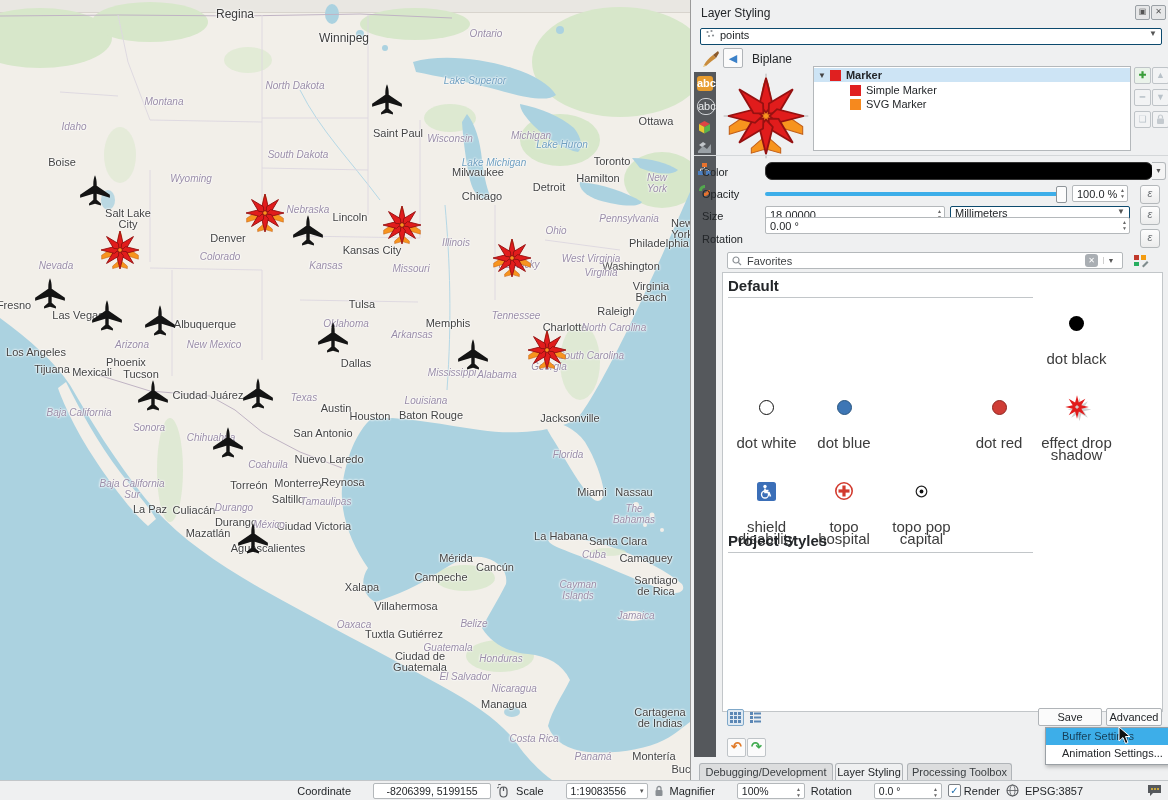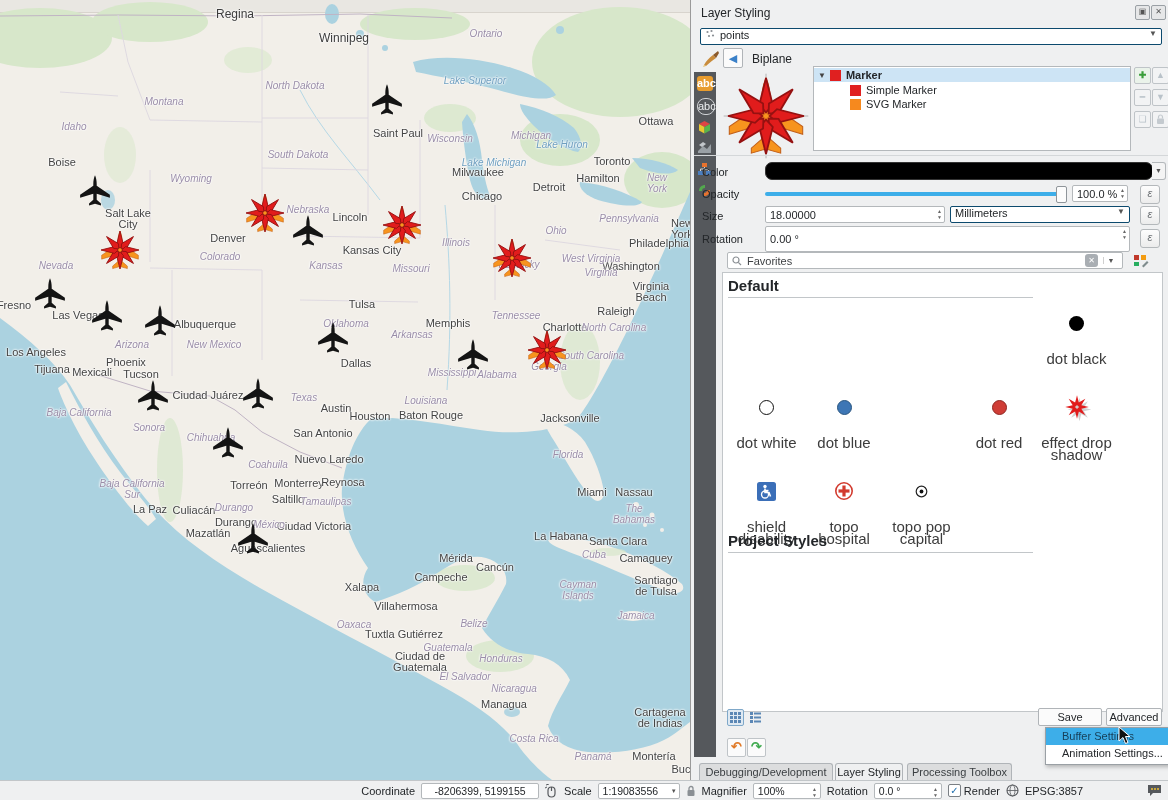--- a/index.html
+++ b/index.html
@@ -40,21 +40,21 @@
   .dotI{width:15px;height:15px;border-radius:50%;display:inline-block;}
   .menubox{position:absolute;left:351px;top:727px;width:124px;height:36px;background:#fff;border:1px solid #9aa0a5;box-shadow:1px 2px 4px rgba(0,0,0,.25);z-index:30;}
   .menuitem{height:17px;line-height:17px;padding-left:16px;font-size:11px;color:#232629;}
   .menuitem.hl{background:#3daee9;color:#17405a;}
   
   #tabs{position:absolute;left:694px;top:762px;width:474px;height:18px;background:#eff0f1;}
   .tab{position:absolute;top:1px;height:16px;line-height:16px;padding:0 10px;font-size:11px;color:#3a3e41;background:#dcddde;border:1px solid #b0b4b8;border-bottom:none;border-radius:3px 3px 0 0;}
   .tab.active{background:#eff0f1;height:17px;color:#232629;}
   
   #statusbar{position:absolute;left:0;top:780px;width:1168px;height:20px;background:#eff0f1;border-top:1px solid #c2c6c9;display:flex;align-items:center;justify-content:flex-end;gap:6px;padding-right:6px;box-sizing:border-box;font-size:11px;color:#232629;}
-  .sfield{background:#fff;border:1px solid #b4b8bb;border-radius:2px;height:14px;line-height:14px;padding:0 4px;font-size:10.5px;position:relative;}
+  .sfield{background:#fff;border:1px solid #b4b8bb;border-radius:2px;height:14px;line-height:14px;padding:0 4px;font-size:10.5px;position:relative;margin-left:16px;}
   .cursor{position:absolute;z-index:40;}
   svg{display:block;}
 </style>
 </head>
 <body>
 
 <svg width="0" height="0" style="position:absolute">
   <defs>
     <path id="plane-path" d="M20 2.5 C21.4 5.5 22 9 22 13 L22 15 L37.5 25.5 L37.5 29.2 L22 24.5 L22 31.5 L27 35.8 L27 38.2 L20 36.2 L13 38.2 L13 35.8 L18 31.5 L18 24.5 L2.5 29.2 L2.5 25.5 L18 15 L18 13 C18 9 18.6 5.5 20 2.5 Z"></path>
     <path id="petalP" d="M0 -19 L3.4 -5.5 L0 -1.8 L-3.4 -5.5 Z"></path>
@@ -211,21 +211,21 @@
         <div class="maplabel " style="left: 362px; top: 587px;">Xalapa</div>
         <div class="maplabel " style="left: 406px; top: 606px;">Villahermosa</div>
         <div class="maplabel " style="left: 404px; top: 634px;">Tuxtla Gutiérrez</div>
         <div class="maplabel " style="left: 420px; top: 662px;">Ciudad de
 Guatemala</div>
         <div class="maplabel " style="left: 504px; top: 704px;">Managua</div>
         <div class="maplabel " style="left: 561px; top: 536px;">La Habana</div>
         <div class="maplabel " style="left: 618px; top: 541px;">Santa Clara</div>
         <div class="maplabel " style="left: 646px; top: 558px;">Camaguey</div>
         <div class="maplabel " style="left: 656px; top: 586px;">Santiago
-de Tulsa</div>
+de Rica</div>
         <div class="maplabel " style="left: 654px; top: 756px;">Montería</div>
         <div class="maplabel " style="left: 660px; top: 718px;">Cartagena
 de Indias</div>
         <div class="maplabel " style="left: 684px; top: 769px;">Buca</div>
         <div class="maplabel state" style="left: 164px; top: 101px;">Montana</div>
         <div class="maplabel state" style="left: 295px; top: 85px;">North Dakota</div>
         <div class="maplabel state" style="left: 298px; top: 154px;">South Dakota</div>
         <div class="maplabel state" style="left: 74px; top: 126px;">Idaho</div>
         <div class="maplabel state" style="left: 191px; top: 178px;">Wyoming</div>
         <div class="maplabel state" style="left: 301px; top: 209px; margin-left: 7px;">Nebraska</div>
@@ -487,21 +487,21 @@
       <span>18.00000</span>
       <span class="spin">▲<br>▼</span>
     </div>
     <div class="combo" style="left:256px;top:206px;width:180px;height:17px">
       <span>Millimeters</span>
       <span class="arrow">▼</span>
     </div>
     <div class="ddbtn" style="left:446px;top:206px">ε</div>
 
     <div class="lbl" style="left:8px;top:233px">Rotation</div>
-    <div class="field" style="left:71px;top:226px;width:365px;height:26px">
+    <div class="field" style="left:71px;top:217px;width:365px;height:17px">
       <span>0.00 °</span>
       <span class="spin">▲<br>▼</span>
     </div>
     <div class="ddbtn" style="left:446px;top:229px">ε</div>
 
     <div class="field" style="left:33px;top:252px;width:396px;height:17px">
       <svg width="10" height="10" viewBox="0 0 10 10">
         <circle cx="4" cy="4" r="3" fill="none" stroke="#8a8f94" stroke-width="1.2"></circle>
           <line x1="6.3" y1="6.3" x2="9" y2="9" stroke="#8a8f94" stroke-width="1.2"></line>
       </svg>

